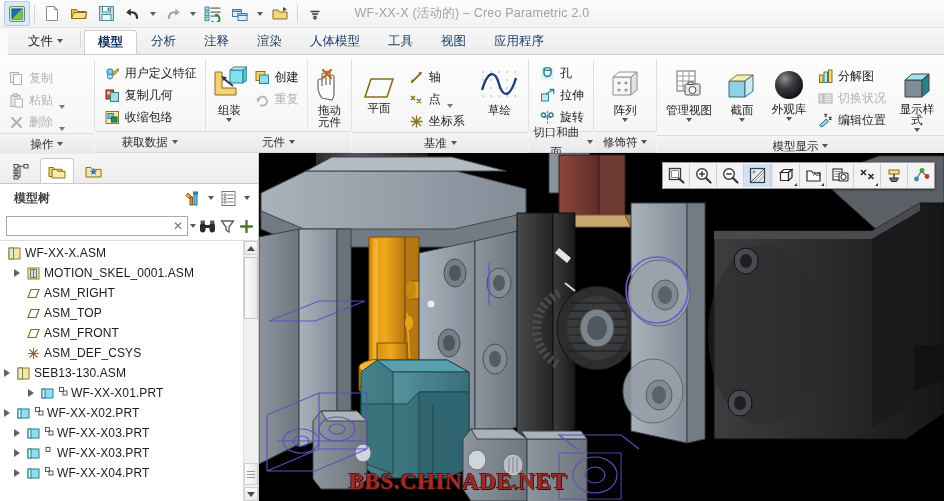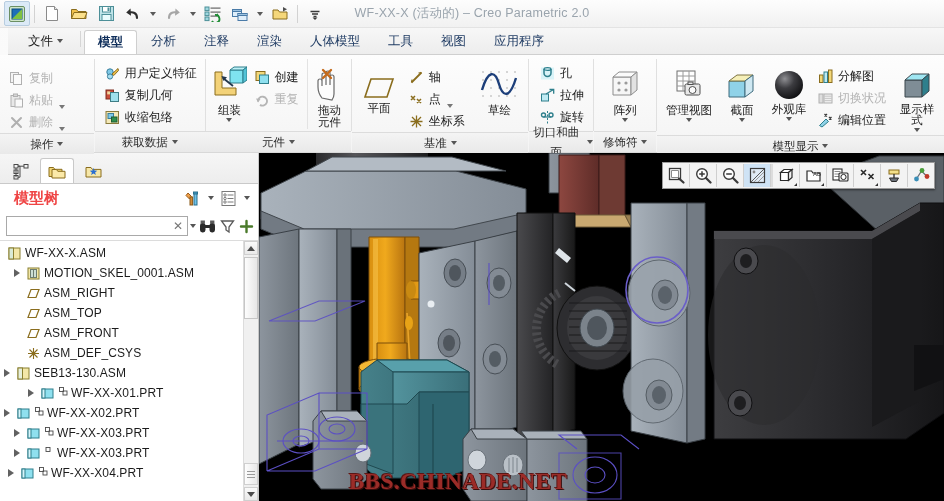--- a/index.html
+++ b/index.html
@@ -75,21 +75,21 @@
   
   .nav{width:259px;display:flex;flex-direction:column;background:#fff;
     border-right:1px solid #c8c8c8;box-sizing:border-box;}
   .navtabs{height:30px;display:flex;align-items:flex-end;gap:2px;padding-left:4px;
     background:linear-gradient(#f6f6f6,#ededed);border-bottom:1px solid #c9c9c9;}
   .navtab{width:32px;height:24px;display:flex;align-items:center;justify-content:center;
     border:1px solid transparent;border-bottom:none;border-radius:3px 3px 0 0;cursor:default;}
   .navtab.sel{background:#fff;border-color:#c9c9c9;}
   .navhdr{height:28px;display:flex;align-items:center;padding:0 6px 0 14px;
     background:#fff;}
-  .navhdr .ttl{font-size:15px;font-weight:bold;color:#ef4444;}
+  .navhdr .ttl{font-size:12px;font-weight:bold;color:#404040;}
   .navhdr .sp{flex:1;}
   .navhdr .tb{display:flex;align-items:center;gap:1px;}
   .navhdr .tb .b{width:21px;height:21px;display:flex;align-items:center;justify-content:center;
     border:1px solid transparent;border-radius:2px;cursor:default;}
   .navhdr .tb .c{width:11px;height:21px;display:flex;align-items:center;justify-content:center;}
   .navhdr .tb .c i{width:0;height:0;border-left:3px solid transparent;
     border-right:3px solid transparent;border-top:4px solid #555;}
   .searchrow{height:28px;display:flex;align-items:center;padding:0 6px 0 6px;gap:2px;background:#fff;}
   .searchbox{flex:1;height:20px;border:1px solid #a9a9a9;background:#fff;
     display:flex;align-items:center;padding:0 2px 0 5px;box-sizing:border-box;}
@@ -889,21 +889,21 @@
               </svg>
             </span>
             <span class="tsub">
               <svg width="9" height="9" viewBox="0 0 9 9">
                 <rect x="1" y="0.5" width="4" height="4" fill="none" stroke="#4a4a4a" stroke-width=".9"></rect>
               </svg>
             </span>
             <span class="tlbl">WF-XX-X03.PRT</span>
           </div>
 
-          <div class="trow" style="padding-left:4px">
+          <div class="trow" style="padding-left:10px">
             <span class="tarrow">
                 <i></i>
               </span>
             <span class="tico">
               <svg width="13" height="13" viewBox="0 0 13 13">
                 <rect x="1" y="2" width="11" height="9" fill="#8fe0ef" stroke="#2e7f8c"></rect>
                 <rect x="1" y="2" width="3" height="9" fill="#d6f5fa" stroke="#2e7f8c"></rect>
               </svg>
             </span>
             <span class="tsub">

